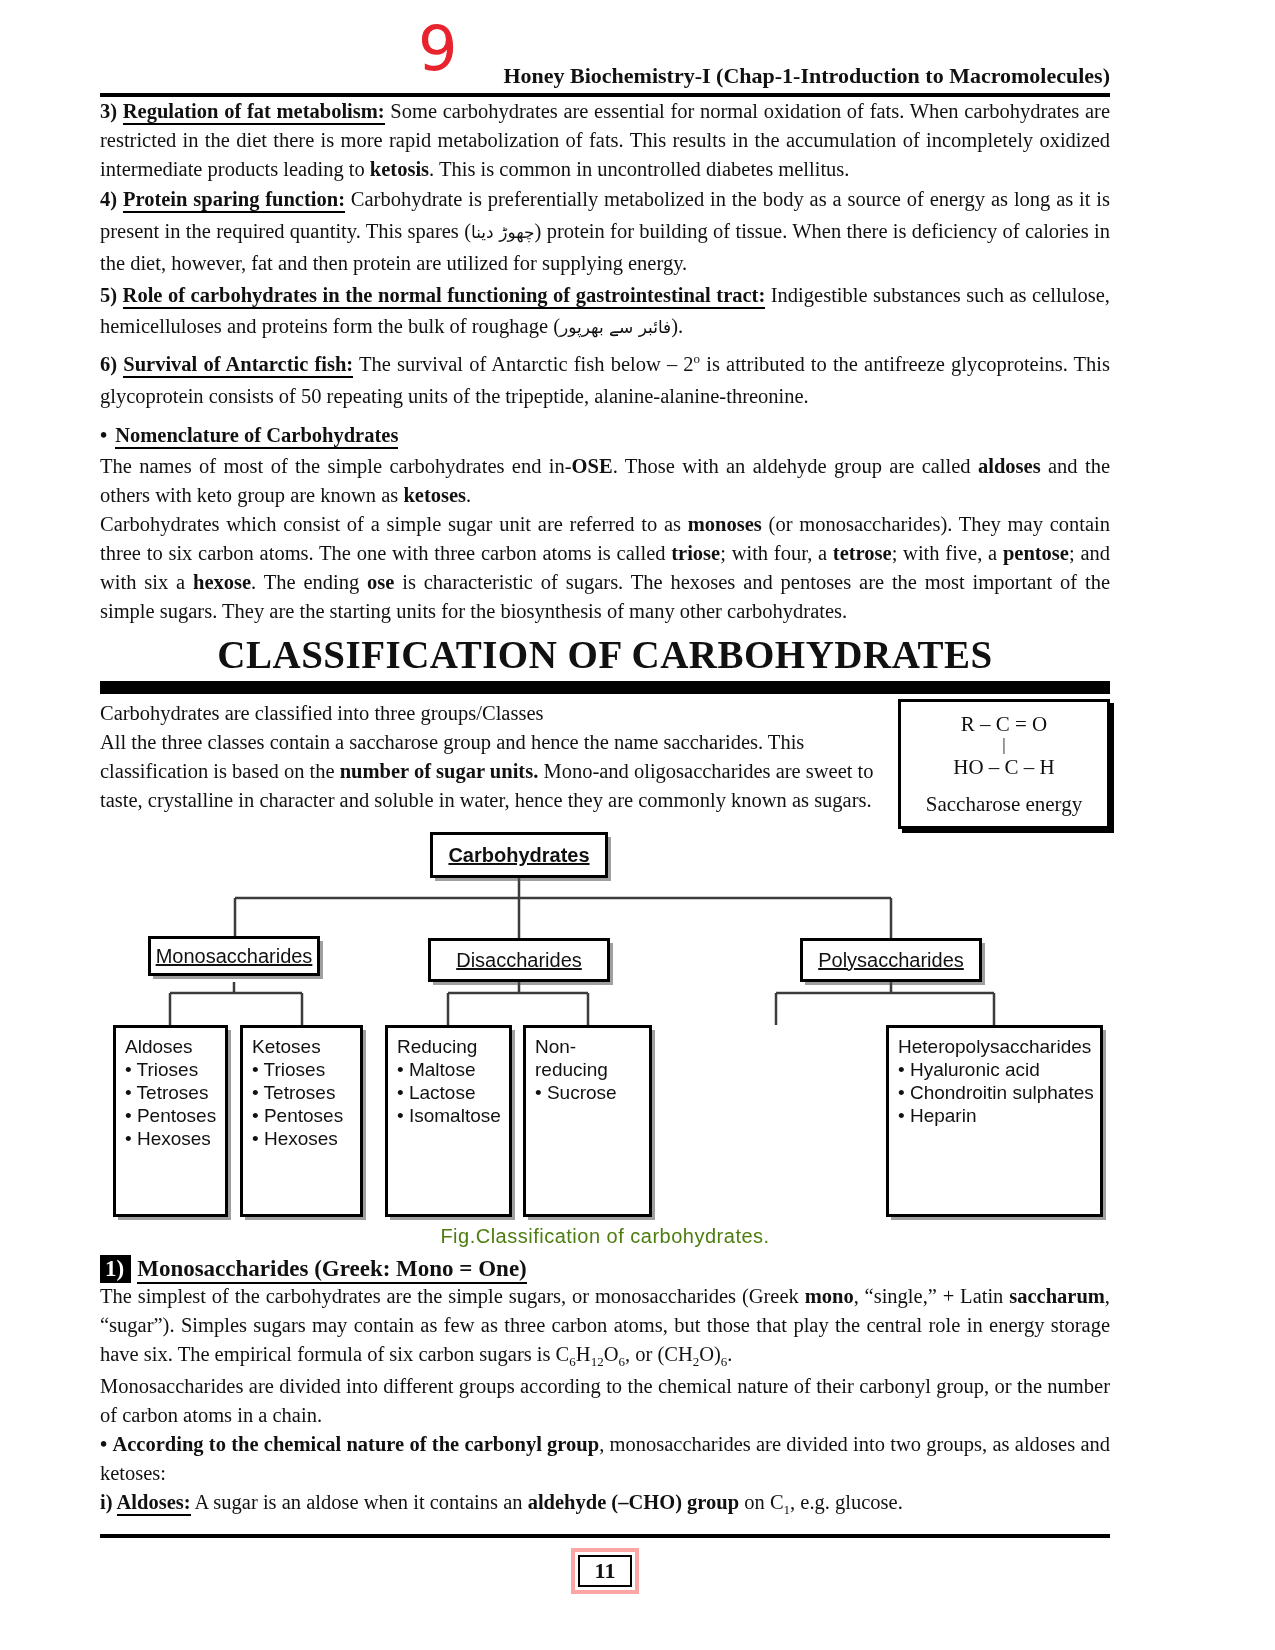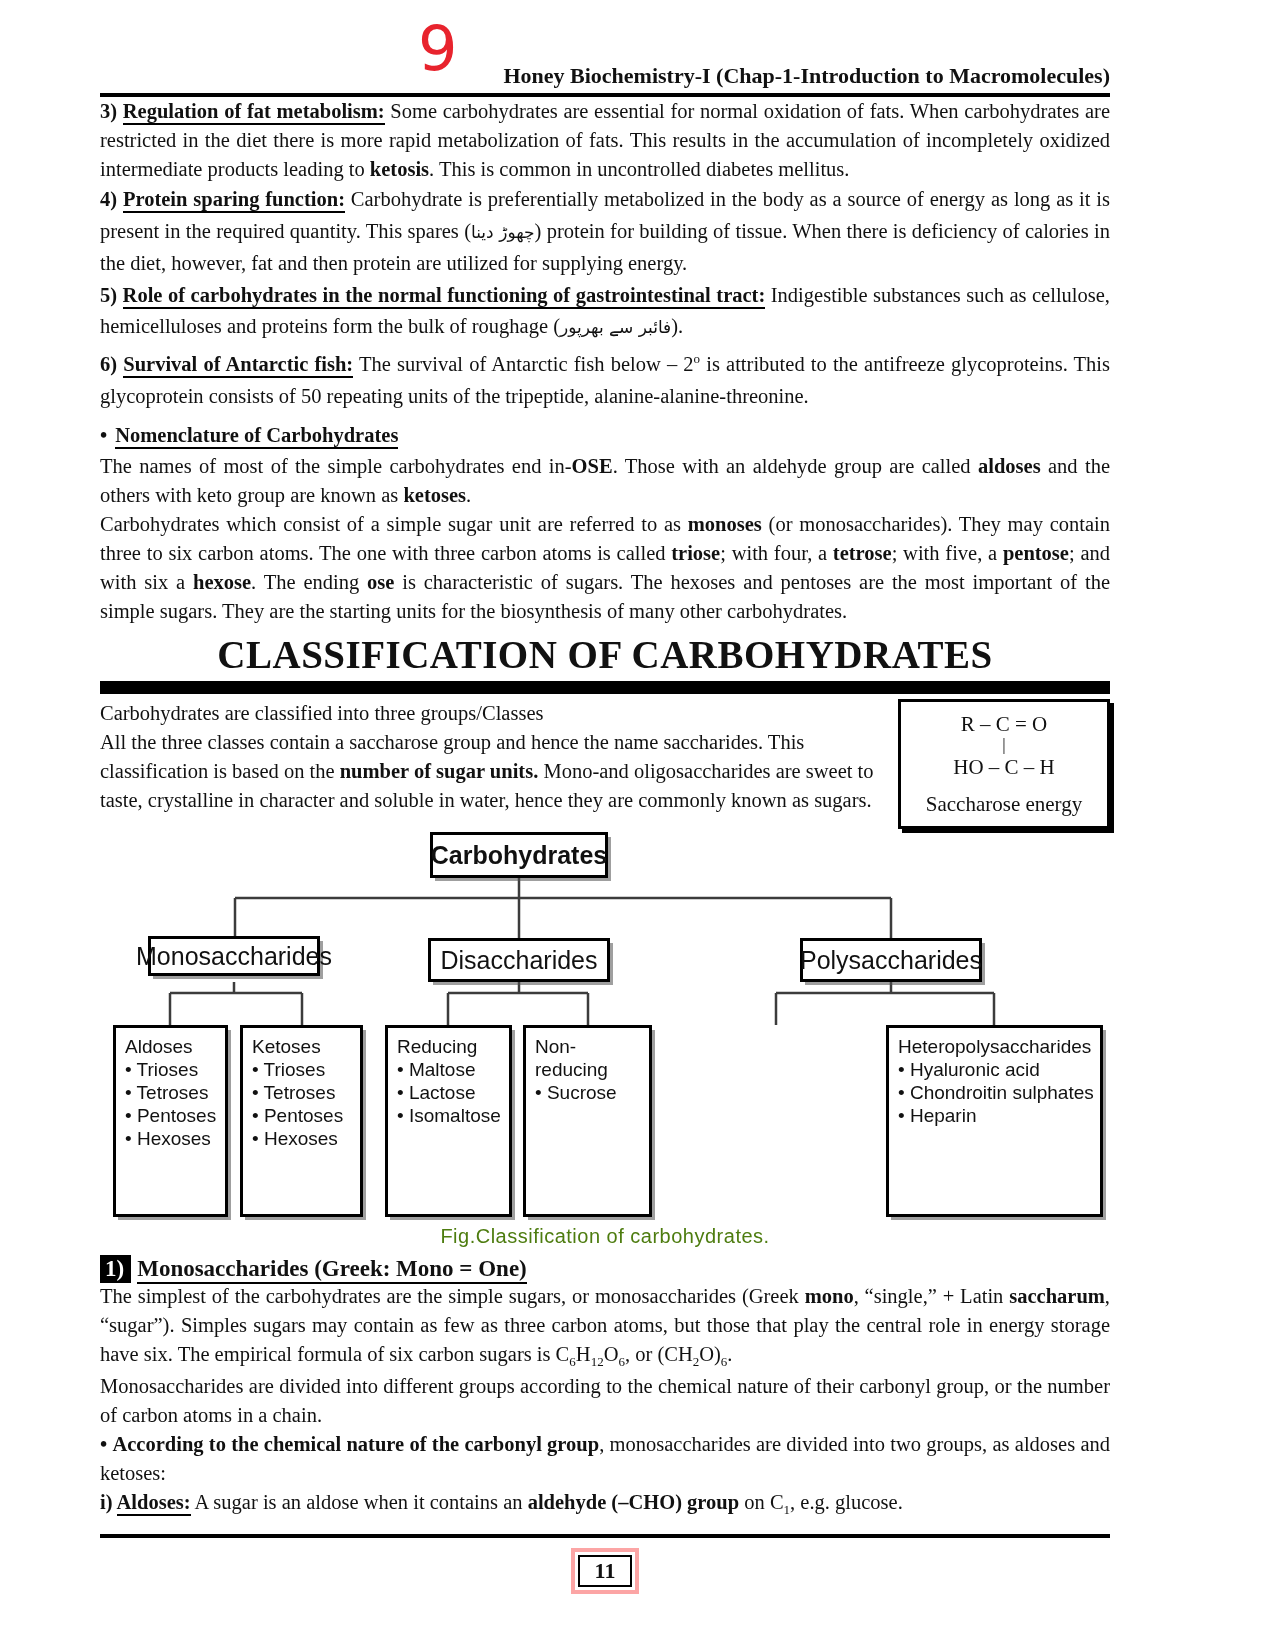--- a/index.html
+++ b/index.html
@@ -39,21 +39,21 @@
     float:right; width:212px; margin-left:14px; 
     border:3px solid #000; box-shadow:4px 4px 0 0 #000;
     background:#fff; text-align:center; padding:8px 4px 6px 4px; font-size:21px;
   }
   .sacch .bond { height:13px; line-height:9px; font-size:17px; }
   .sacch .cap { margin-top:8px; }
   
   .diagram { position:relative; height:400px; margin-top:6px; font-family:"Liberation Sans", sans-serif; }
   .dbox { position:absolute; border:3px solid #000; background:#fff;
           box-shadow:4px 4px 0 -1px rgba(80,80,80,.55); }
-  .nodebox { display:flex; align-items:center; justify-content:center; font-size:25px; }
+  .nodebox { display:flex; align-items:center; justify-content:center; font-size:20px;text-decoration:underline; }
   .rootbox { font-weight:bold; }
   .leaf { padding:7px 4px 0 9px; font-size:19px; line-height:23px; }
   .leaf ul { list-style:none; }
   .leaf li::before { content:"• "; }
   .dcaption { text-align:center; font-family:"Liberation Sans", sans-serif;
               font-size:20px; letter-spacing:0.5px; color:#4d7c0f; margin-top:5px; }
   
   .sec-head { margin-top:8px; font-size:23px; }
   .numbox { background:#000; color:#fff; font-weight:bold; padding:1px 7px 2px 5px; margin-right:6px; }
   

